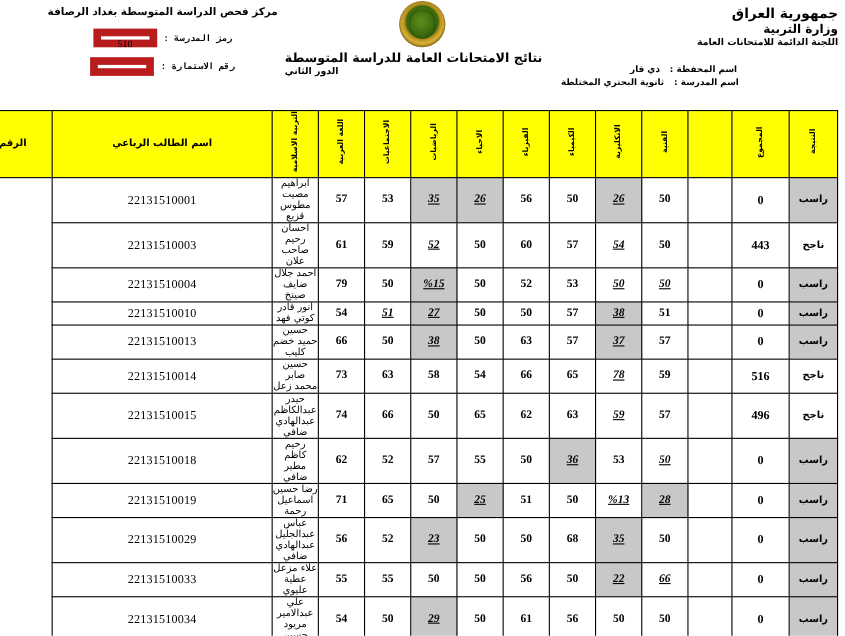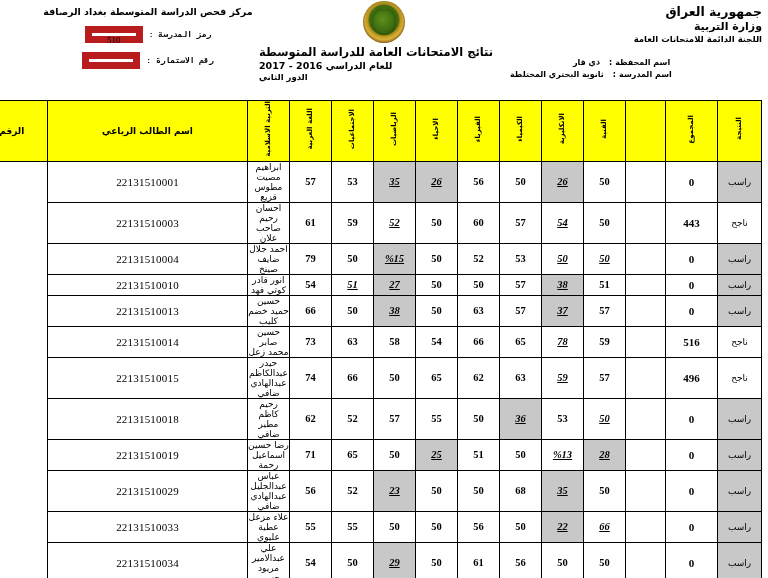--- a/index.html
+++ b/index.html
@@ -152,21 +152,21 @@
     font-style: italic;
     text-decoration: underline;
   }
   td.makeup {
     font-style: italic;
     text-decoration: underline;
   }
   td.result {
     font-family: "DejaVu Sans", sans-serif;
     font-size: 9px;
-    font-weight: normal;
+    font-weight: bold;
   }
   td.result.rasib {
     background: #c8c8c8;
   }
   td.total {
     font-size: 11px;
   }
   
   col.c-result  { width: 44px; }
   col.c-total   { width: 52px; }
@@ -197,21 +197,20 @@
       <div class="frow">
         <span class="flabel">اسم المدرسة</span>
         <span class="fcolon">:</span>
         <span class="fvalue">ثانوية البحتري المختلطة</span>
       </div>
     </div>
 
     <div class="hdr-center">
       <div class="emblem"></div>
       <div class="c1">نتائج الامتحانات العامة للدراسة المتوسطة</div>
-      <div class="c2">للعام الدراسي 2016 - 2017</div>
       <div class="c3">الدور الثاني</div>
     </div>
 
     <div class="hdr-left">
       <div class="t1">مركز فحص الدراسة المتوسطة بغداد الرصافة</div>
       <div class="box-row">
         <span class="blabel">رمز المدرسة :</span>
         <span class="boxfield">510</span>
       </div>
       <div class="box-row">

